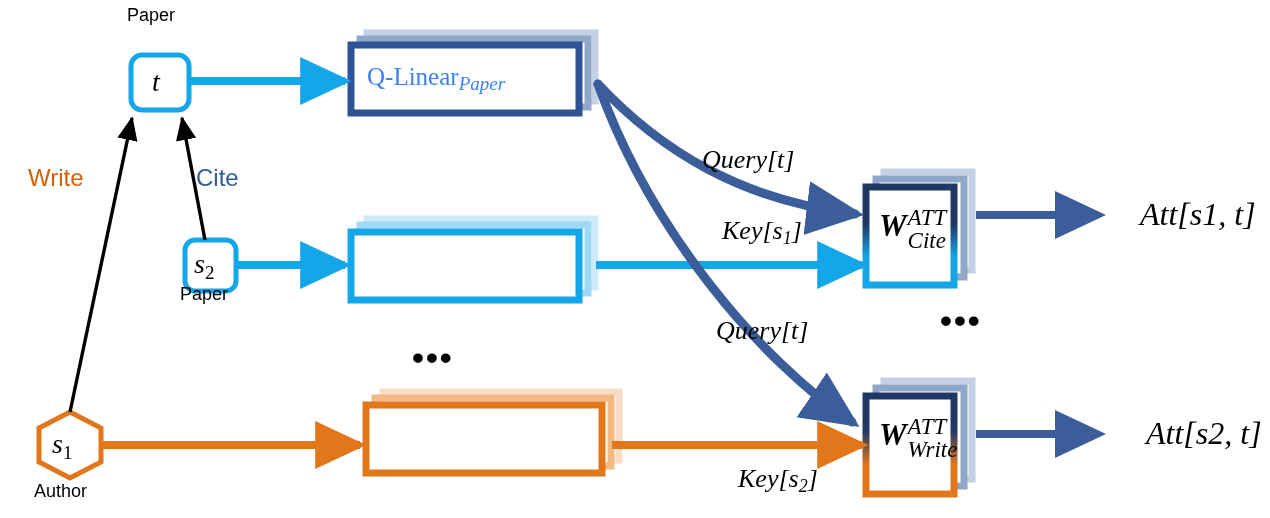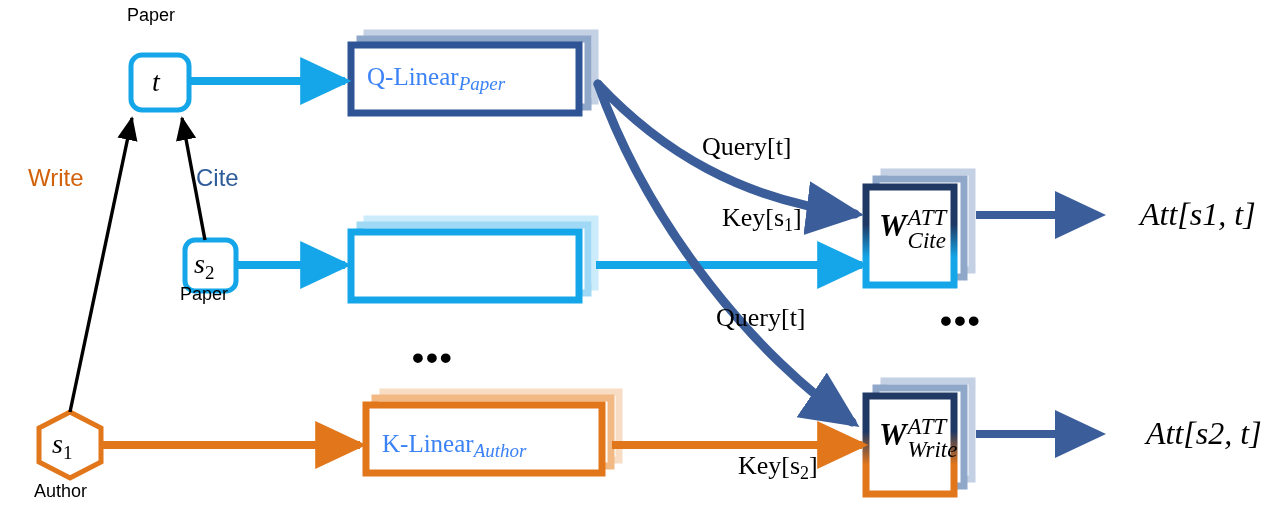--- a/index.html
+++ b/index.html
@@ -50,23 +50,25 @@
     color: #3b82f6;
     white-space: nowrap;
   }
   .linear-text .sub {
     font-style: italic;
     font-size: 19px;
     vertical-align: -0.28em;
   }
   .math {
     font-family: "Liberation Serif", serif;
+    font-style: italic;
     font-size: 26px;
     color: #000000;
     white-space: nowrap;
+    margin-top: 13px;
   }
   .math .sub {
     font-size: 18px;
     vertical-align: -0.3em;
   }
   .wmat {
     font-family: "Liberation Serif", serif;
     color: #000000;
     white-space: nowrap;
     font-size: 27px;
@@ -208,23 +210,20 @@
     <span>s</span><span style="font-size:19px; font-style:normal; vertical-align:-0.3em;">1</span>
   </div>
   <div class="lbl type-label" style="left:34px; top:482px;">Author</div>
 
   <div class="lbl edge-label write" style="left:28px; top:166px;">Write</div>
   <div class="lbl edge-label cite" style="left:196px; top:166px;">Cite</div>
 
   <div class="lbl linear-text" style="left:367px; top:64px;">
     <span>Q-Linear</span><span class="sub">Paper</span>
   </div>
-  <div class="lbl linear-text" style="left:382px; top:431px;">
-    <span>K-Linear</span><span class="sub">Author</span>
-  </div>
 
   <div class="lbl wmat" style="left:879px; top:206px;">
     <span class="wbold">W</span><span class="scripts">
         <span>ATT</span>
         <span>Cite</span>
       </span>
   </div>
   <div class="lbl wmat" style="left:879px; top:415px;">
     <span class="wbold">W</span><span class="scripts">
         <span>ATT</span>

